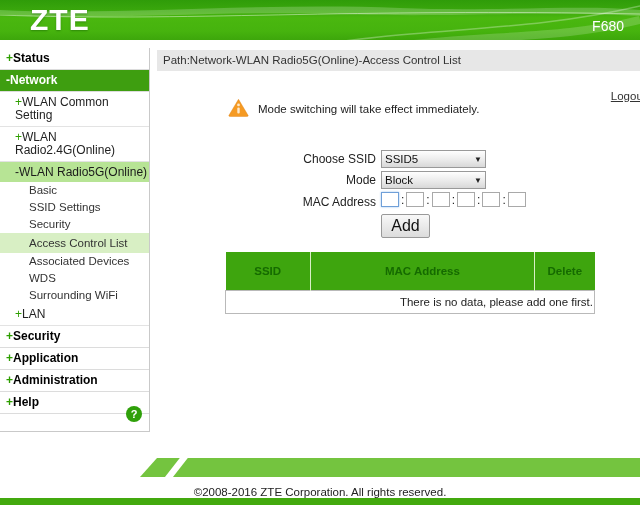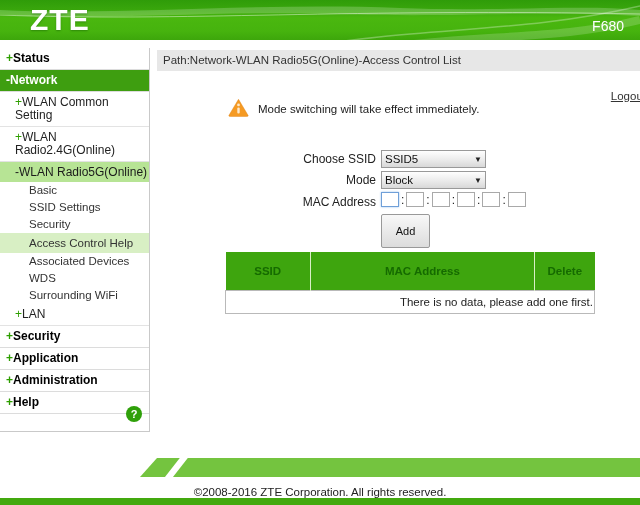--- a/index.html
+++ b/index.html
@@ -73,23 +73,23 @@
 
   .macrow { position:absolute; left:381px; top:192px; display:flex; align-items:center; }
   .macrow input {
     width:14px; height:13px; border:1px solid #a9a9a9; margin:0; padding:0 1px;
     font-family:"Liberation Sans", sans-serif; font-size:11px;
   }
   .macrow input:first-child, .macrow input.focused { border:1px solid #6f9fd8; box-shadow:0 0 2px #9cc3ef; }
   .macrow .colon { padding:0 2px; color:#222; }
 
   .add-btn {
-    position:absolute; left:381px; top:214px; width:49px; height:34px;
+    position:absolute; left:381px; top:214px; width:49px; height:24px;
     border:1px solid #999; border-radius:2px; background:linear-gradient(to bottom,#f8f8f8,#dcdcdc);
-    font-family:"Liberation Sans", sans-serif; font-size:11px; color:#111; cursor:pointer; line-height:14px;
+    font-family:"Liberation Sans", sans-serif; font-size:16px; color:#111; cursor:pointer; line-height:14px;
   }
 
   
   .acl-table { position:absolute; left:225px; top:252px; width:370px; border-collapse:collapse; }
   .acl-table th {
     background:#3ea50e; color:#156a00; font-size:11.5px; font-weight:bold;
     height:30px; padding:4px; border-right:1px solid #d9efc6;
   }
   .acl-table th:last-child { border-right:none; }
   .acl-table td {
@@ -127,21 +127,21 @@
 <div class="sidebar">
   <ul class="nav">
     <li class="nav-top"><span class="pfx">+</span><span>Status</span></li>
     <li class="nav-sel"><span class="pfx">-</span><span>Network</span></li>
     <li class="nav-sub"><span class="pfx">+</span><span>WLAN Common Setting</span></li>
     <li class="nav-sub"><span class="pfx">+</span><span>WLAN Radio2.4G(Online)</span></li>
     <li class="nav-open"><span class="pfx">-</span><span>WLAN Radio5G(Online)</span></li>
     <li class="nav-leaf"><span>Basic</span></li>
     <li class="nav-leaf"><span>SSID Settings</span></li>
     <li class="nav-leaf"><span>Security</span></li>
-    <li class="nav-leaf-sel"><span>Access Control Help</span></li>
+    <li class="nav-leaf-sel"><span>Access Control List</span></li>
     <li class="nav-leaf"><span>Associated Devices</span></li>
     <li class="nav-leaf"><span>WDS</span></li>
     <li class="nav-leaf"><span>Surrounding WiFi</span></li>
     <li class="nav-sub"><span class="pfx">+</span><span>LAN</span></li>
     <li class="nav-top"><span class="pfx">+</span><span>Security</span></li>
     <li class="nav-top"><span class="pfx">+</span><span>Application</span></li>
     <li class="nav-top"><span class="pfx">+</span><span>Administration</span></li>
     <li class="nav-top"><span class="pfx">+</span><span>Help</span></li>
   </ul>
   <div class="help-btn">?</div>

